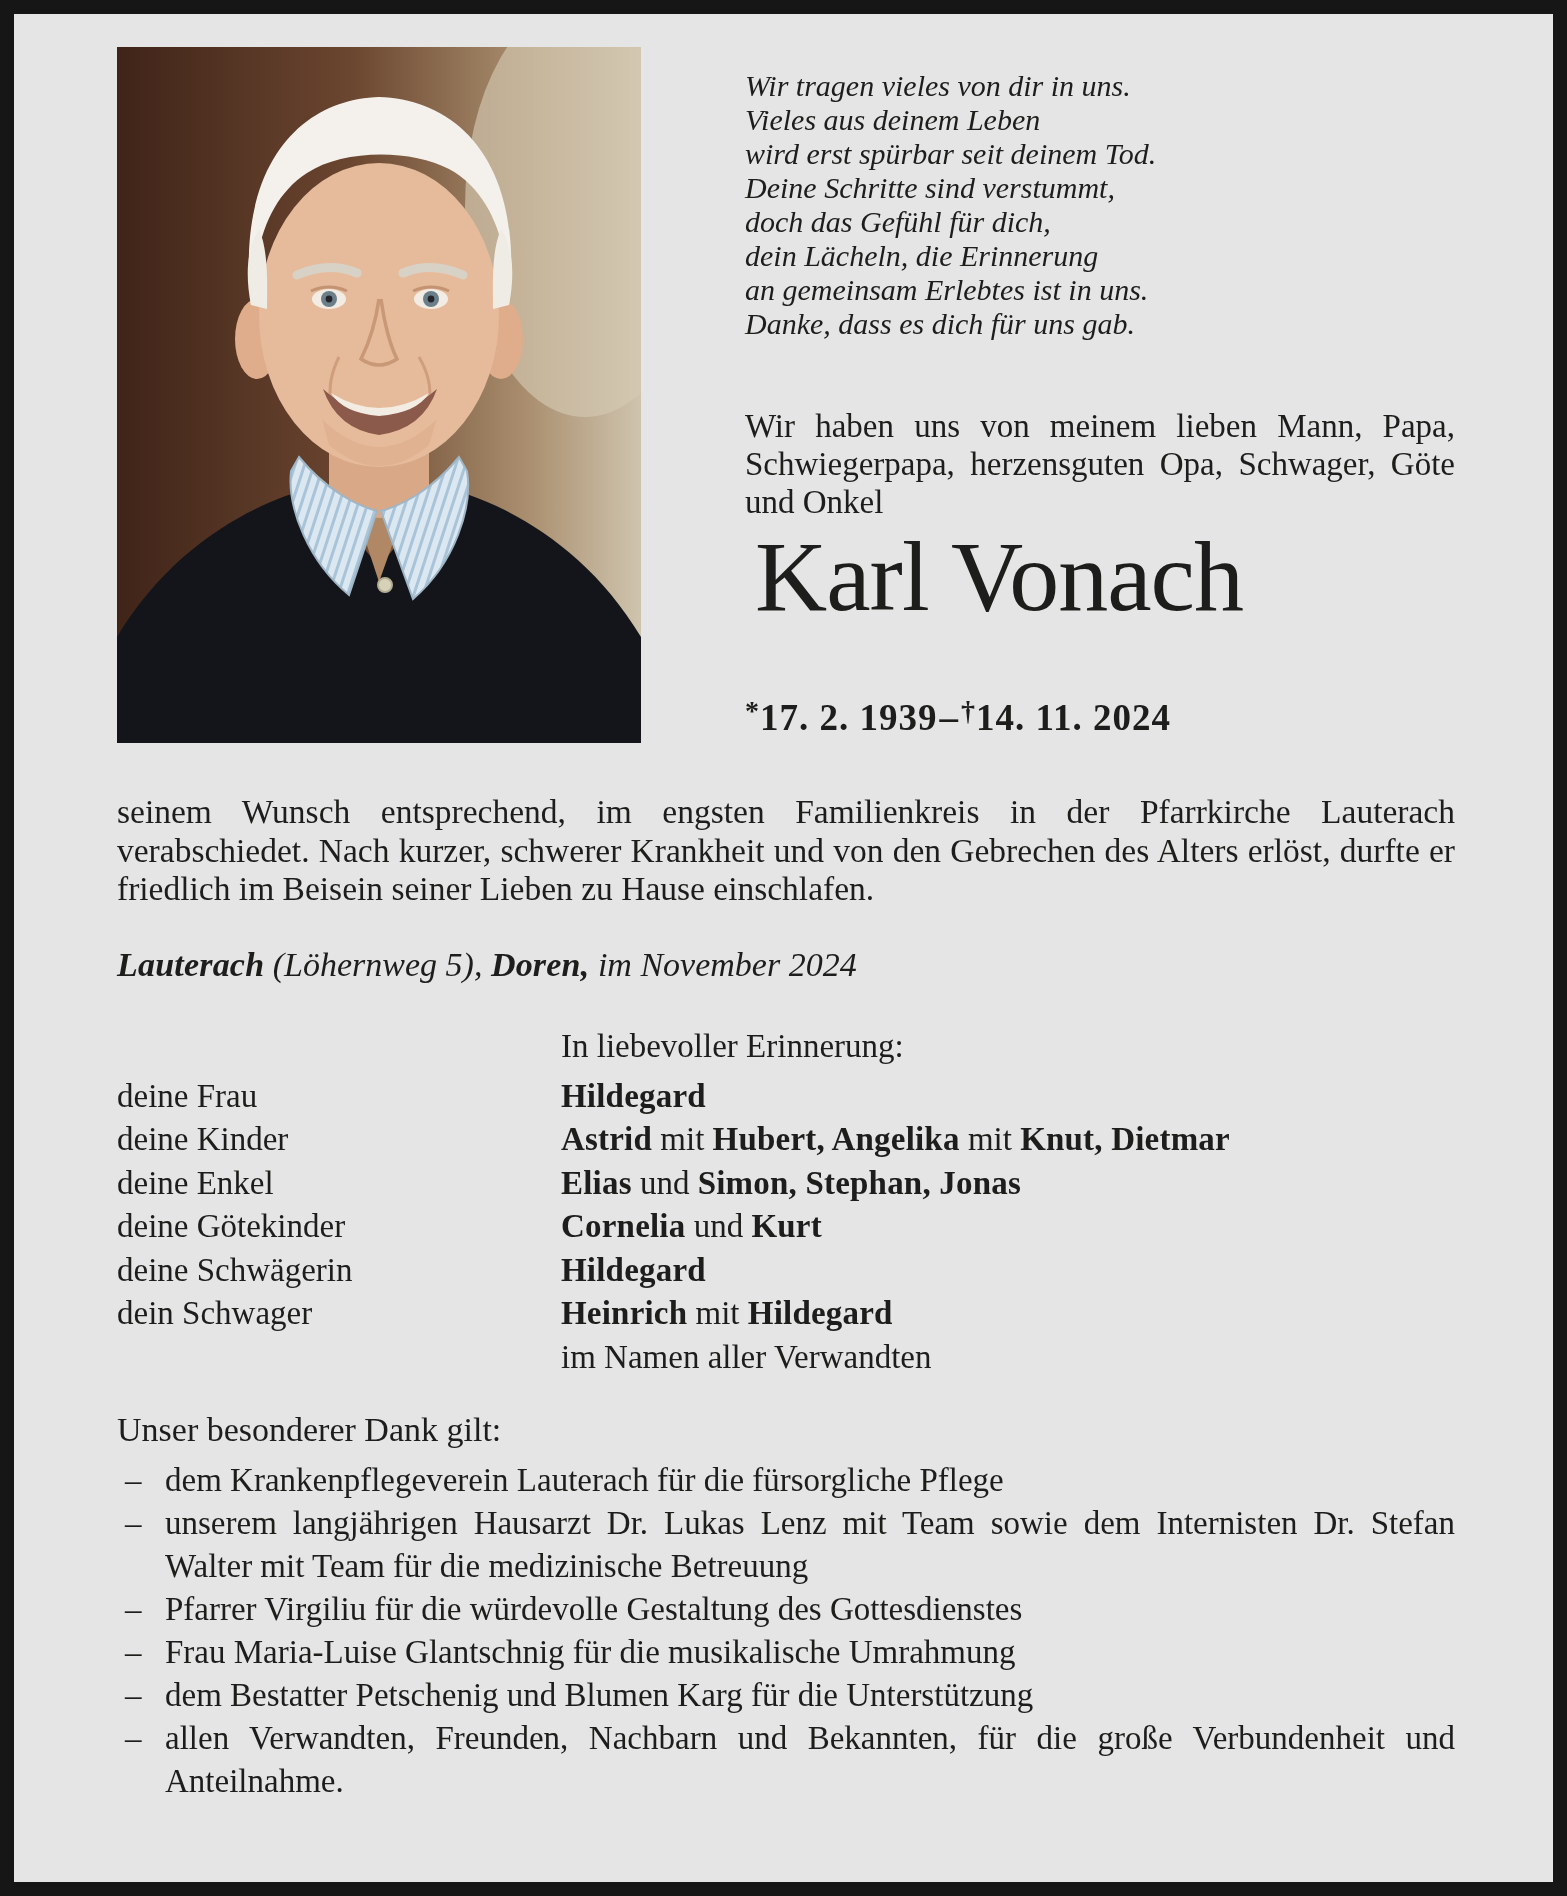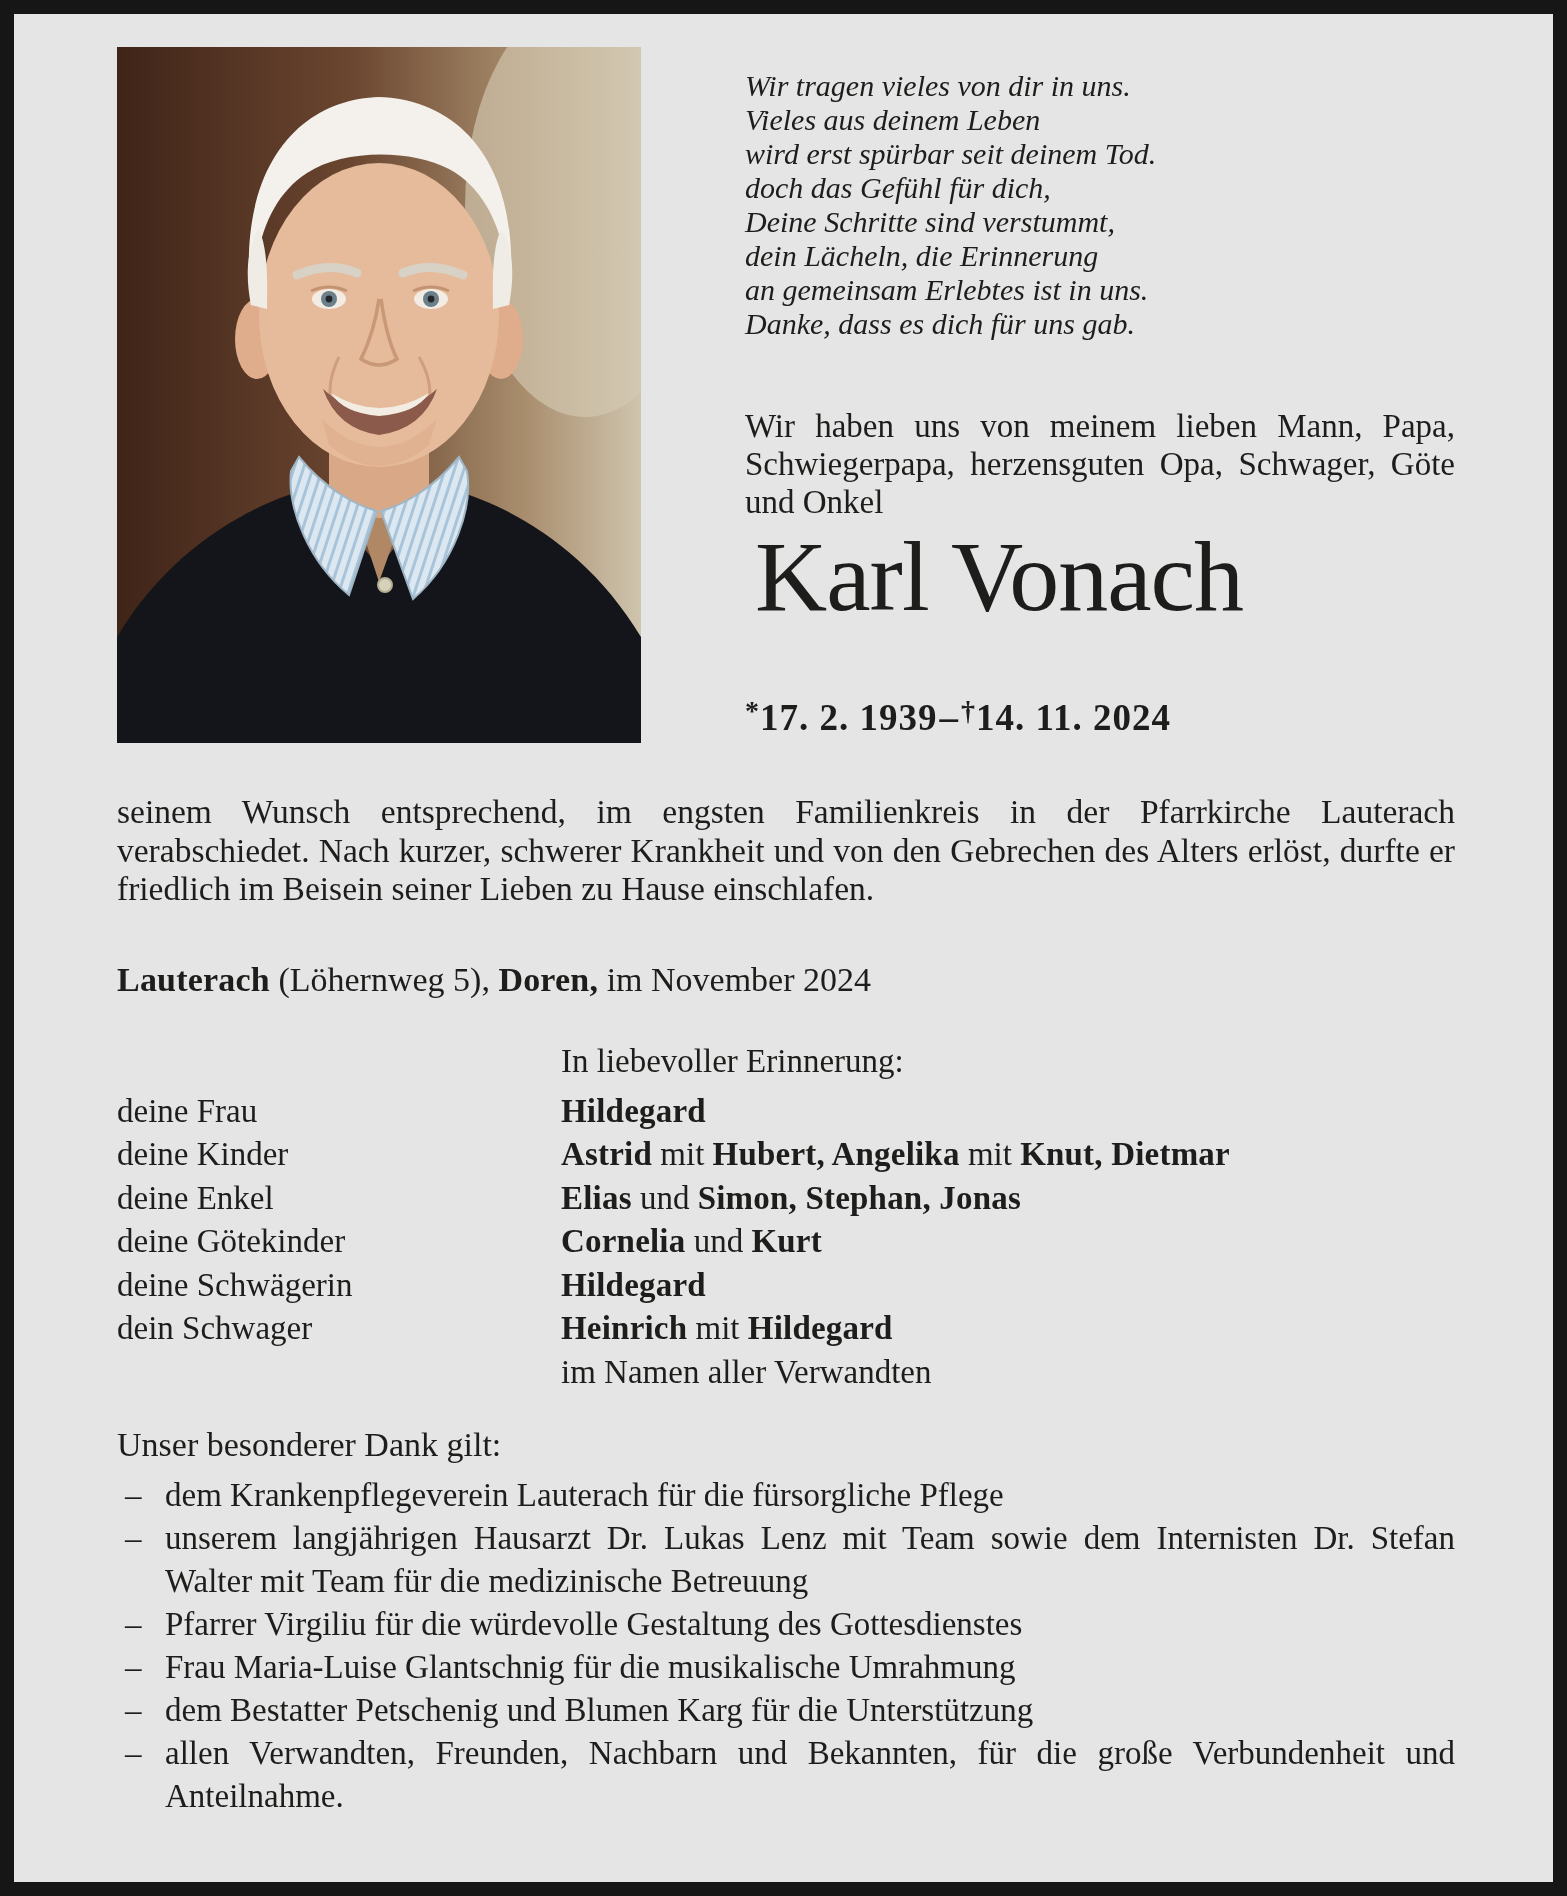--- a/index.html
+++ b/index.html
@@ -12,21 +12,21 @@
   .photo-wrap svg{display:block;width:524px;height:696px;}
   .right-col{margin-left:104px;width:710px;}
   .poem{margin-top:22px;font-style:italic;font-size:30px;line-height:34px;}
   .intro{margin-top:66px;font-size:33px;line-height:38px;text-align:justify;}
   .deceased-name{margin-top:4px;margin-left:10px;font-size:100px;line-height:104px;letter-spacing:-1px;white-space:nowrap;font-weight:normal;}
   .dates{margin-top:16px;font-size:37px;font-weight:bold;letter-spacing:1px;}
   .dates .sym{font-size:28px;position:relative;top:-10px;font-weight:bold;}
   .dates .sep{padding:0 2px;}
   
   .announcement{margin-top:50px;font-size:33.5px;line-height:38.5px;text-align:justify;}
-  .dateline{margin-top:52px;font-size:34px;}
+  .dateline{margin-top:37px;font-size:34px;font-style:italic;}
   .dateline b{letter-spacing:.2px;}
   .rem-heading{margin-top:44px;margin-left:444px;font-size:33px;}
   .fam-rows{margin-top:10px;font-size:33px;}
   .fam-row{display:flex;line-height:43.5px;}
   .fam-label{width:430px;text-align:left;flex:0 0 430px;}
   .fam-value{margin-left:14px;}
   .fam-value b{letter-spacing:.2px;}
   .thanks-heading{margin-top:32px;font-size:34px;}
   .thanks-list{margin-top:10px;font-size:33px;}
   .thank-item{position:relative;padding-left:48px;line-height:43px;text-align:justify;}
@@ -97,22 +97,22 @@
           <path d="M206,342 Q262,392 320,342 Q306,382 262,388 Q220,382 206,342 Z" fill="#8c5a4a"></path>
           <path d="M214,346 Q262,376 312,346 Q300,366 262,369 Q226,366 214,346 Z" fill="#f2ece2"></path>
         </svg>
       </div>
 
       <div class="right-col">
         <div class="poem">
             <div>Wir tragen vieles von dir in uns.</div>
             <div>Vieles aus deinem Leben</div>
             <div>wird erst spürbar seit deinem Tod.</div>
+            <div>Deine Schritte sind verstummt,</div>
             <div>doch das Gefühl für dich,</div>
-            <div>Deine Schritte sind verstummt,</div>
             <div>dein Lächeln, die Erinnerung</div>
             <div>an gemeinsam Erlebtes ist in uns.</div>
             <div>Danke, dass es dich für uns gab.</div>
           </div>
         <div class="intro">Wir haben uns von meinem lieben Mann, Papa, Schwiegerpapa, herzens­guten Opa, Schwager, Göte und Onkel</div>
         <h1 class="deceased-name">Karl Vonach</h1>
         <div class="dates">
           <span class="sym">*</span><span>17. 2. 1939</span><span class="sep">–</span><span class="sym">†</span><span>14. 11. 2024</span>
         </div>
       </div>

